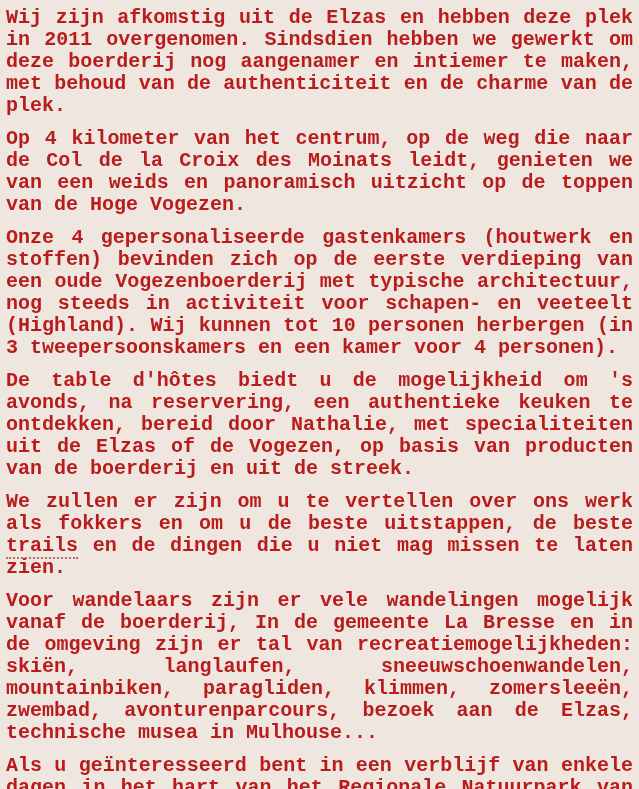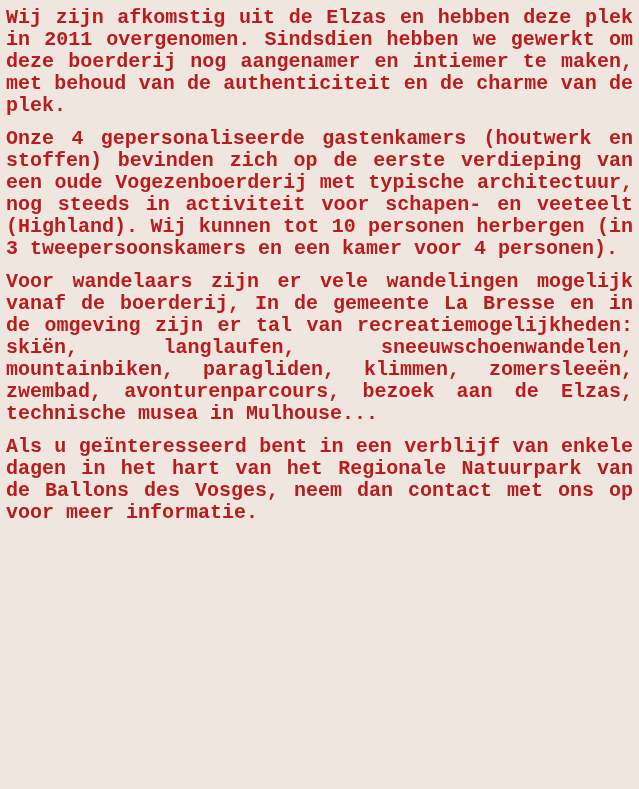--- a/index.html
+++ b/index.html
@@ -32,22 +32,25 @@
     cursor: help;
   }
 </style>
 </head>
 <body>
 
 <main class="article">
   <p>Wij zijn afkomstig uit de Elzas en hebben deze plek in 2011 overgenomen. Sindsdien hebben we gewerkt om deze boerderij nog aangenamer en intiemer te maken, met behoud van de authenticiteit en de charme van de plek.</p>
 
 
+  <p>Op 4 kilometer van het centrum, op de weg die naar de Col de la Croix des Moinats leidt, genieten we van een weids en panoramisch uitzicht op de toppen van de Hoge Vogezen.</p>
 
   <p>Onze 4 gepersonaliseerde gastenkamers (houtwerk en stoffen) bevinden zich op de eerste verdieping van een oude Vogezenboerderij met typische architectuur, nog steeds in activiteit voor schapen- en veeteelt (Highland). Wij kunnen tot 10 personen herbergen (in 3 tweepersoonskamers en een kamer voor 4 personen).</p>
 
+  <p>De table d'hôtes biedt u de mogelijkheid om 's avonds, na reservering, een authentieke keuken te ontdekken, bereid door Nathalie, met specialiteiten uit de Elzas of de Vogezen, op basis van producten van de boerderij en uit de streek.</p>
 
+  <p><span>We zullen er zijn om u te vertellen over ons werk als fokkers en om u de beste uitstappen, de beste </span><span class="term-dotted">trails</span><span> en de dingen die u niet mag missen te laten zien.</span></p>
 
   <p>Voor wandelaars zijn er vele wandelingen mogelijk vanaf de boerderij, In de gemeente La Bresse en in de omgeving zijn er tal van recreatiemogelijkheden: skiën, langlaufen, sneeuwschoenwandelen, mountainbiken, paragliden, klimmen, zomersleeën, zwembad, avonturenparcours, bezoek aan de Elzas, technische musea in Mulhouse...</p>
 
 
   <p>Als u geïnteresseerd bent in een verblijf van enkele dagen in het hart van het Regionale Natuurpark van de Ballons des Vosges, neem dan contact met ons op voor meer informatie.</p>
 </main>
 
 </body></html>

